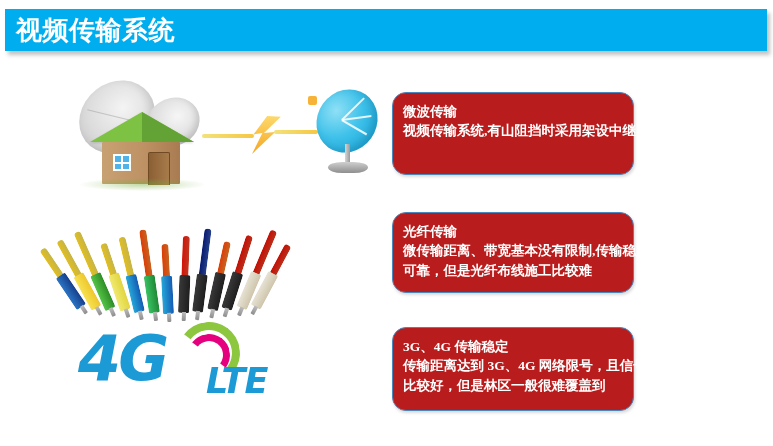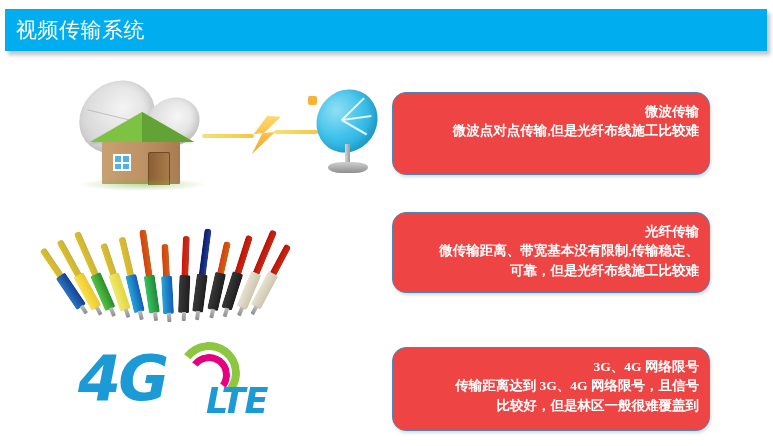--- a/index.html
+++ b/index.html
@@ -25,55 +25,55 @@
     background: #00AEEF;
     box-shadow: 3px 4px 4px rgba(120,120,120,0.45);
   }
   .title-text {
     position: absolute;
     left: 11px;
     top: 50%;
     transform: translateY(-50%);
     color: #ffffff;
     font-family: "DejaVu Sans", "Liberation Sans", sans-serif;
-    font-size: 21px;
-    font-weight: normal;
+    font-size: 26px;
+    font-weight: bold;
     letter-spacing: 0.5px;
     white-space: nowrap;
   }
 
   
   .row {
     position: absolute;
     left: 0;
     width: 773px;
   }
   #row-0 { top: 78px;  height: 110px; }
   #row-1 { top: 205px; height: 115px; }
-  #row-2 { top: 332px; height: 110px; }
+  #row-2 { top: 312px; height: 110px; }
 
   .visual {
     position: absolute;
     left: 60px;
     top: 0;
     width: 300px;
     height: 100%;
   }
 
   
   .callout {
     position: absolute;
     left: 392px;
-    width: 318px;
-    background: #ef4444;
+    width: 242px;
+    background: #b91c1c;
     border: 1px solid #4a87bd;
     border-radius: 14px;
     box-sizing: border-box;
     color: #ffffff;
-    text-align: right;
+    text-align: left;
     padding: 9px 10px 10px 10px;
     box-shadow: 1px 2px 3px rgba(150,150,150,0.35);
   }
   #callout-0 { top: 14px; height: 83px; }
   #callout-1 { top: 7px; height: 81px; }
   #callout-2 { top: 15px; height: 84px; }
 
   .callout .c-head {
     font-size: 13.5px;
     line-height: 19px;
@@ -351,21 +351,21 @@
         <div class="sat-ray r2"></div>
         <div class="sat-ray r3"></div>
       </div>
       <div class="sat-neck"></div>
       <div class="sat-base"></div>
     </div>
   </div>
 
   <div class="callout" id="callout-0">
     <div class="c-head">微波传输</div>
-    <div class="c-line">微波点对点传输,但是光纤布线施工比较难</div>
+    <div class="c-line">视频传输系统,有山阻挡时采用架设中继</div>
   </div>
 </div>
 
 <div class="row" id="row-1">
 
   <div class="visual">
     <div class="fiber-art" id="fiber-art">
         <div class="fiber" style="left: 16px; bottom: 13.2px; transform: rotate(-34deg);">
           <div class="cable" style="height: 34px; background: linear-gradient(to right, rgb(240, 220, 90), rgba(0, 0, 0, 0.18)), rgb(240, 220, 90); background-blend-mode: multiply;"></div>
           <div class="ferrule" style="background: linear-gradient(to right, rgba(255, 255, 255, 0.35), rgba(0, 0, 0, 0.28)), rgb(31, 87, 165); background-blend-mode: overlay;"></div>
@@ -448,17 +448,17 @@
       <div class="lte-wrap">
         <div class="arc arc-outer"></div>
         <div class="arc arc-inner"></div>
         <div class="lte-4g">4G</div>
         <div class="lte-word">LTE</div>
       </div>
     </div>
   </div>
 
   <div class="callout" id="callout-2">
-    <div class="c-head">3G、4G 网络限号</div>
+    <div class="c-head">3G、4G 传输稳定</div>
     <div class="c-line">传输距离达到 3G、4G 网络限号，且信号</div>
     <div class="c-line">比较好，但是林区一般很难覆盖到</div>
   </div>
 </div>
 
 </body></html>

